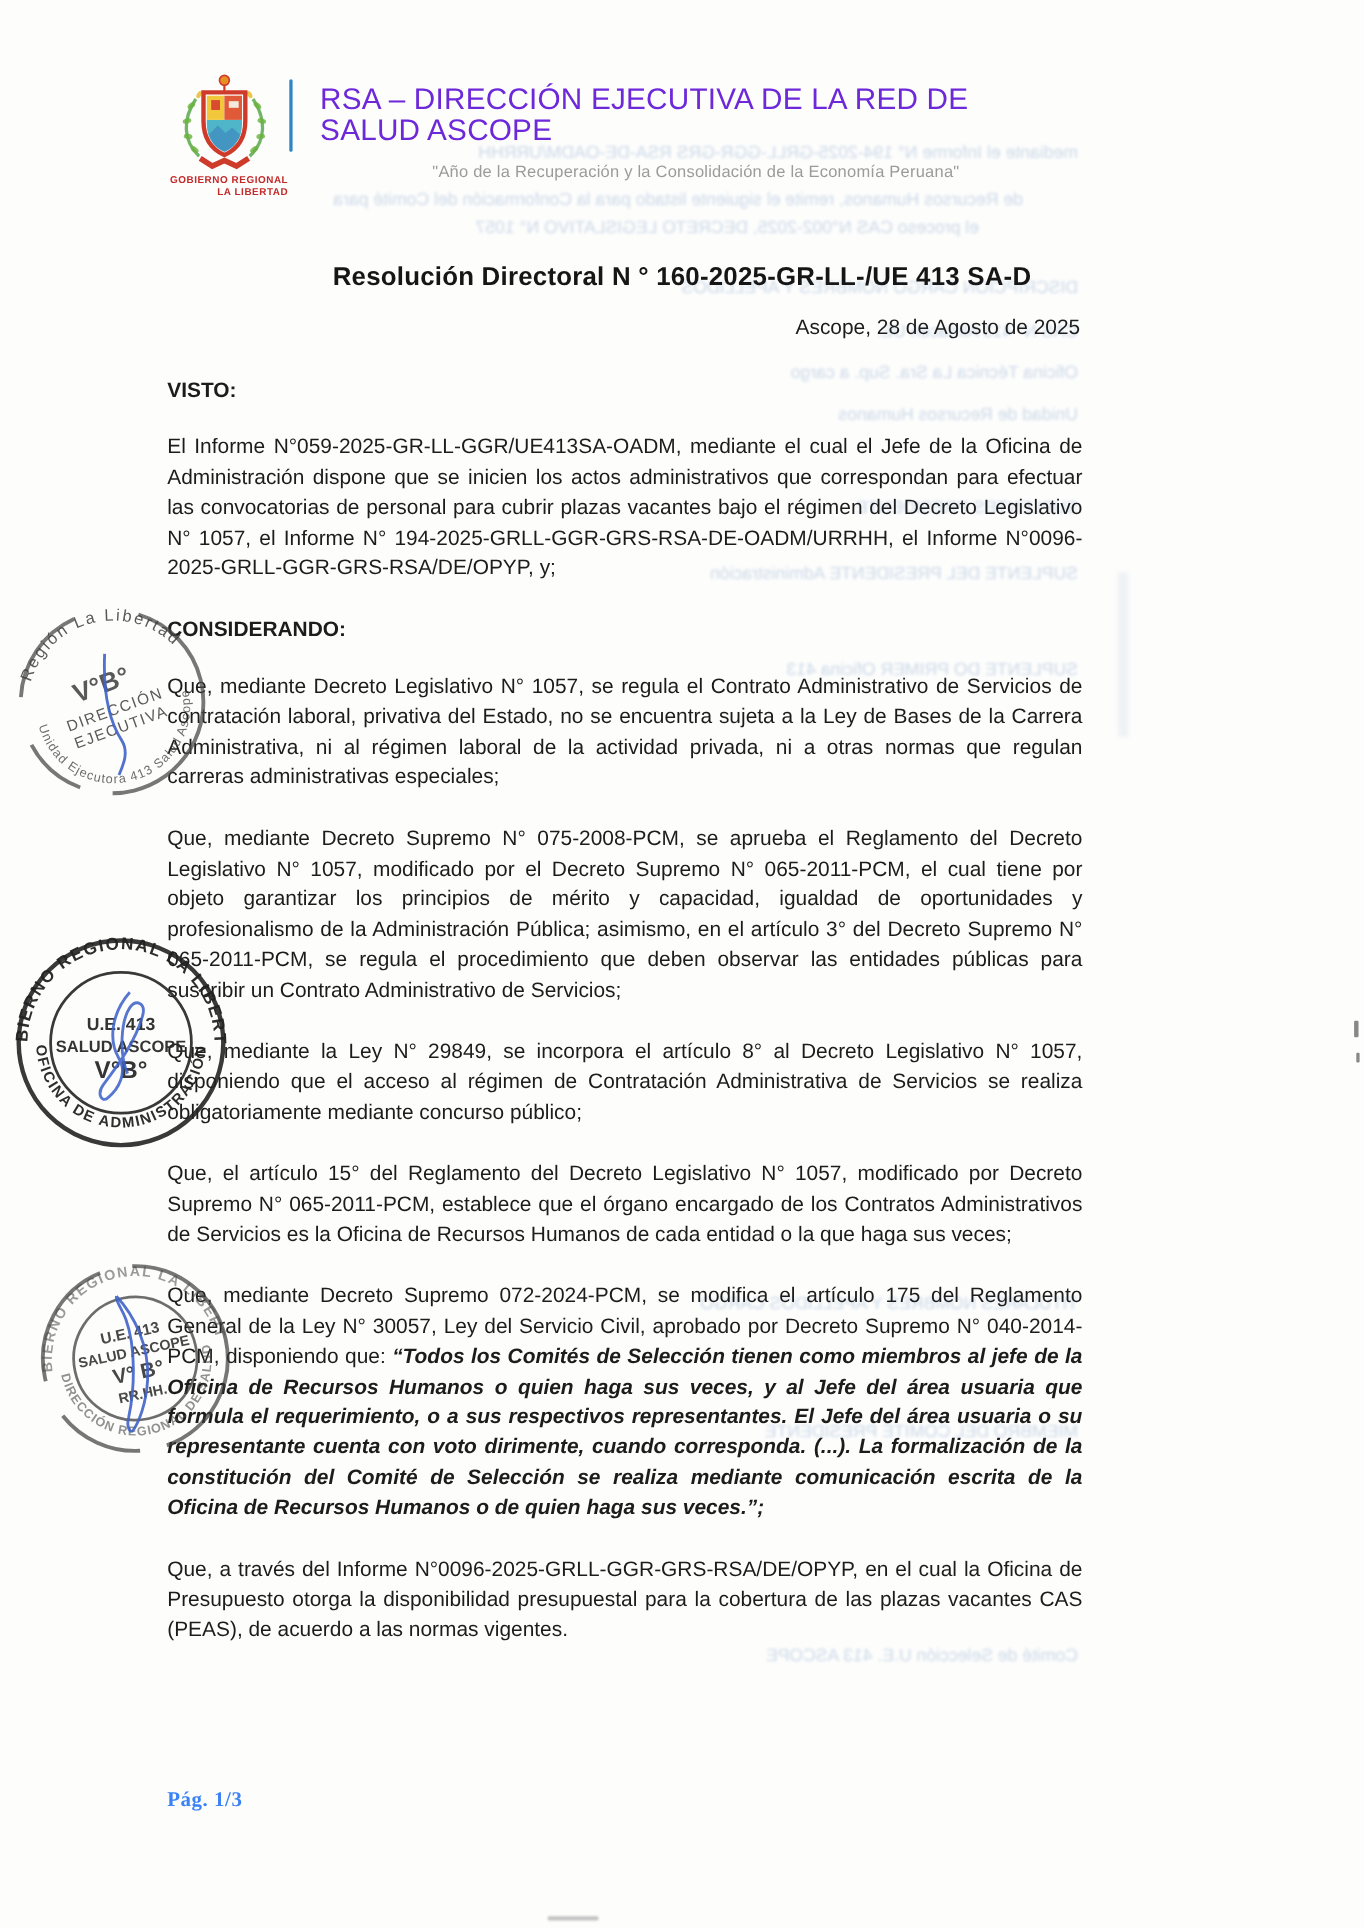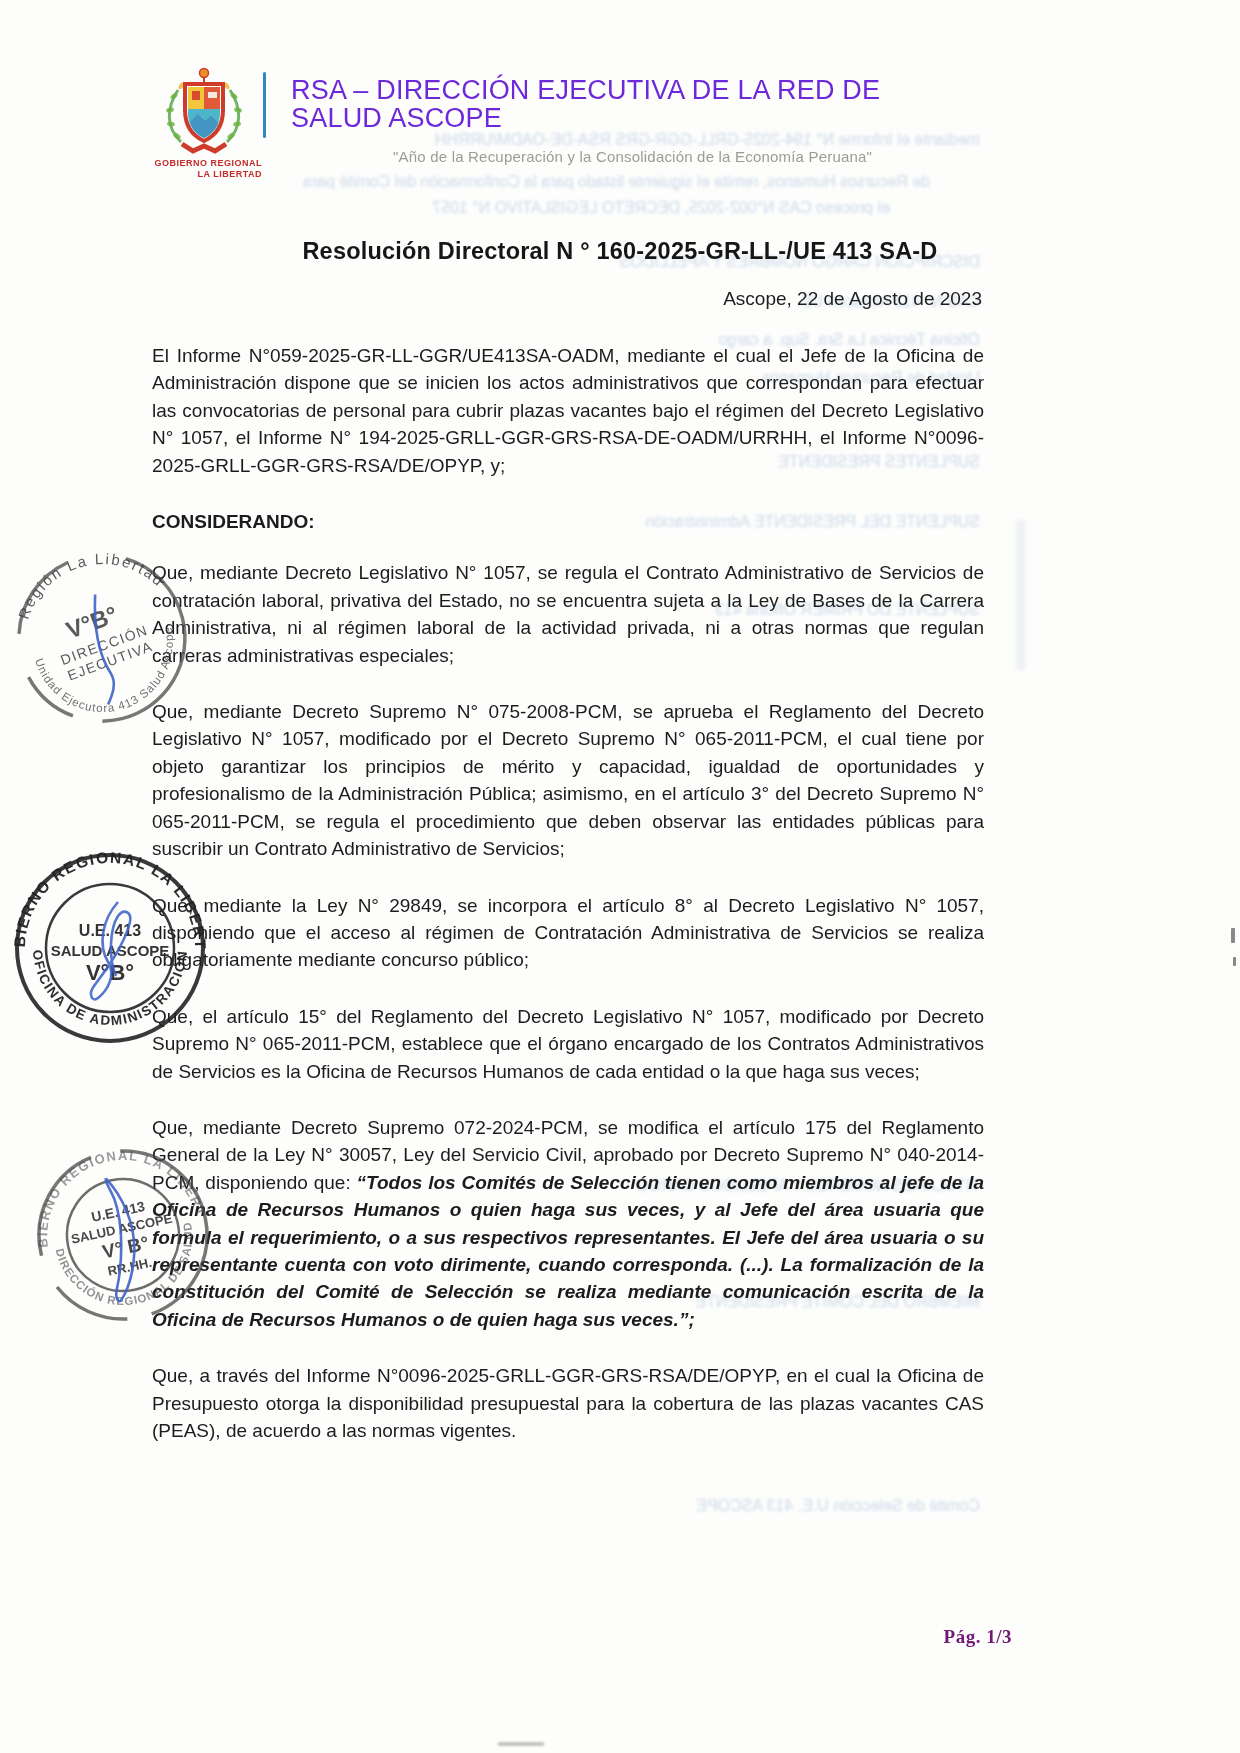--- a/index.html
+++ b/index.html
@@ -75,22 +75,22 @@
   
   .stamp{position:absolute;pointer-events:none;}
   .stamp1{left:10px;top:546px;transform:rotate(-14deg);}
   .stamp2{left:12px;top:850px;}
   .stamp3{left:34px;top:1146px;transform:rotate(-12deg);}
   .stamp text{font-family:"Liberation Sans",sans-serif;}
 
   
   .footer{
     position:absolute;left:152px;top:1626px;width:860px;
-    text-align:right;font-family:"Liberation Serif",serif;
-    font-weight:bold;font-size:19px;color:#701a75;letter-spacing:.5px;
+    text-align:left;font-family:"Liberation Serif",serif;
+    font-weight:bold;font-size:19px;color:#3b82f6;letter-spacing:.5px;
   }
 
   
   .speck{position:absolute;background:rgba(40,40,40,.55);border-radius:1px;}
   .sp1{left:1231px;top:928px;width:4px;height:15px;}
   .sp2{left:1233px;top:957px;width:3px;height:9px;}
   .sp3{left:498px;top:1742px;width:46px;height:4px;background:rgba(90,90,90,.35);filter:blur(1px);}
   .sp4{left:1016px;top:520px;width:10px;height:150px;background:rgba(120,150,190,.10);filter:blur(2px);}
 </style>
 </head>
@@ -150,23 +150,24 @@
   <div class="header-divider"></div>
 
   <div class="org-title">
     <div>RSA – DIRECCIÓN EJECUTIVA DE LA RED DE</div>
     <div>SALUD ASCOPE</div>
   </div>
 
   <div class="motto">"Año de la Recuperación y la Consolidación de la Economía Peruana"</div>
 
   <div class="res-title">Resolución Directoral N ° 160-2025-GR-LL-/UE 413 SA-D</div>
-  <div class="dateline">Ascope, 22 de Agosto de 2023</div>
+  <div class="dateline">Ascope, 28 de Agosto de 2025</div>
 
   <div class="doc-body">
+    <div class="sec-label">VISTO:</div>
     <p>El Informe N°059-2025-GR-LL-GGR/UE413SA-OADM, mediante el cual el Jefe de la Oficina de Administración dispone que se inicien los actos administrativos que correspondan para efectuar las convocatorias de personal para cubrir plazas vacantes bajo el régimen del Decreto Legislativo N° 1057, el Informe N° 194-2025-GRLL-GGR-GRS-RSA-DE-OADM/URRHH, el Informe N°0096-2025-GRLL-GGR-GRS-RSA/DE/OPYP, y;</p>
 
     <div class="sec-label considerando">CONSIDERANDO:</div>
     <p>Que, mediante Decreto Legislativo N° 1057, se regula el Contrato Administrativo de Servicios de contratación laboral, privativa del Estado, no se encuentra sujeta a la Ley de Bases de la Carrera Administrativa, ni al régimen laboral de la actividad privada, ni a otras normas que regulan carreras administrativas especiales;</p>
     <p>Que, mediante Decreto Supremo N° 075-2008-PCM, se aprueba el Reglamento del Decreto Legislativo N° 1057, modificado por el Decreto Supremo N° 065-2011-PCM, el cual tiene por objeto garantizar los principios de mérito y capacidad, igualdad de oportunidades y profesionalismo de la Administración Pública; asimismo, en el artículo 3° del Decreto Supremo N° 065-2011-PCM, se regula el procedimiento que deben observar las entidades públicas para suscribir un Contrato Administrativo de Servicios;</p>
     <p>Que, mediante la Ley N° 29849, se incorpora el artículo 8° al Decreto Legislativo N° 1057, disponiendo que el acceso al régimen de Contratación Administrativa de Servicios se realiza obligatoriamente mediante concurso público;</p>
     <p>Que, el artículo 15° del Reglamento del Decreto Legislativo N° 1057, modificado por Decreto Supremo N° 065-2011-PCM, establece que el órgano encargado de los Contratos Administrativos de Servicios es la Oficina de Recursos Humanos de cada entidad o la que haga sus veces;</p>
     <p><span>Que, mediante Decreto Supremo 072-2024-PCM, se modifica el artículo 175 del Reglamento General de la Ley N° 30057, Ley del Servicio Civil, aprobado por Decreto Supremo N° 040-2014-PCM, disponiendo que: </span><span class="quote">“Todos los Comités de Selección tienen como miembros al jefe de la Oficina de Recursos Humanos o quien haga sus veces, y al Jefe del área usuaria que formula el requerimiento, o a sus respectivos representantes. El Jefe del área usuaria o su representante cuenta con voto dirimente, cuando corresponda. (...). La formalización de la constitución del Comité de Selección se realiza mediante comunicación escrita de la Oficina de Recursos Humanos o de quien haga sus veces.”;</span></p>
     <p>Que, a través del Informe N°0096-2025-GRLL-GGR-GRS-RSA/DE/OPYP, en el cual la Oficina de Presupuesto otorga la disponibilidad presupuestal para la cobertura de las plazas vacantes CAS (PEAS), de acuerdo a las normas vigentes.</p>
   </div>

